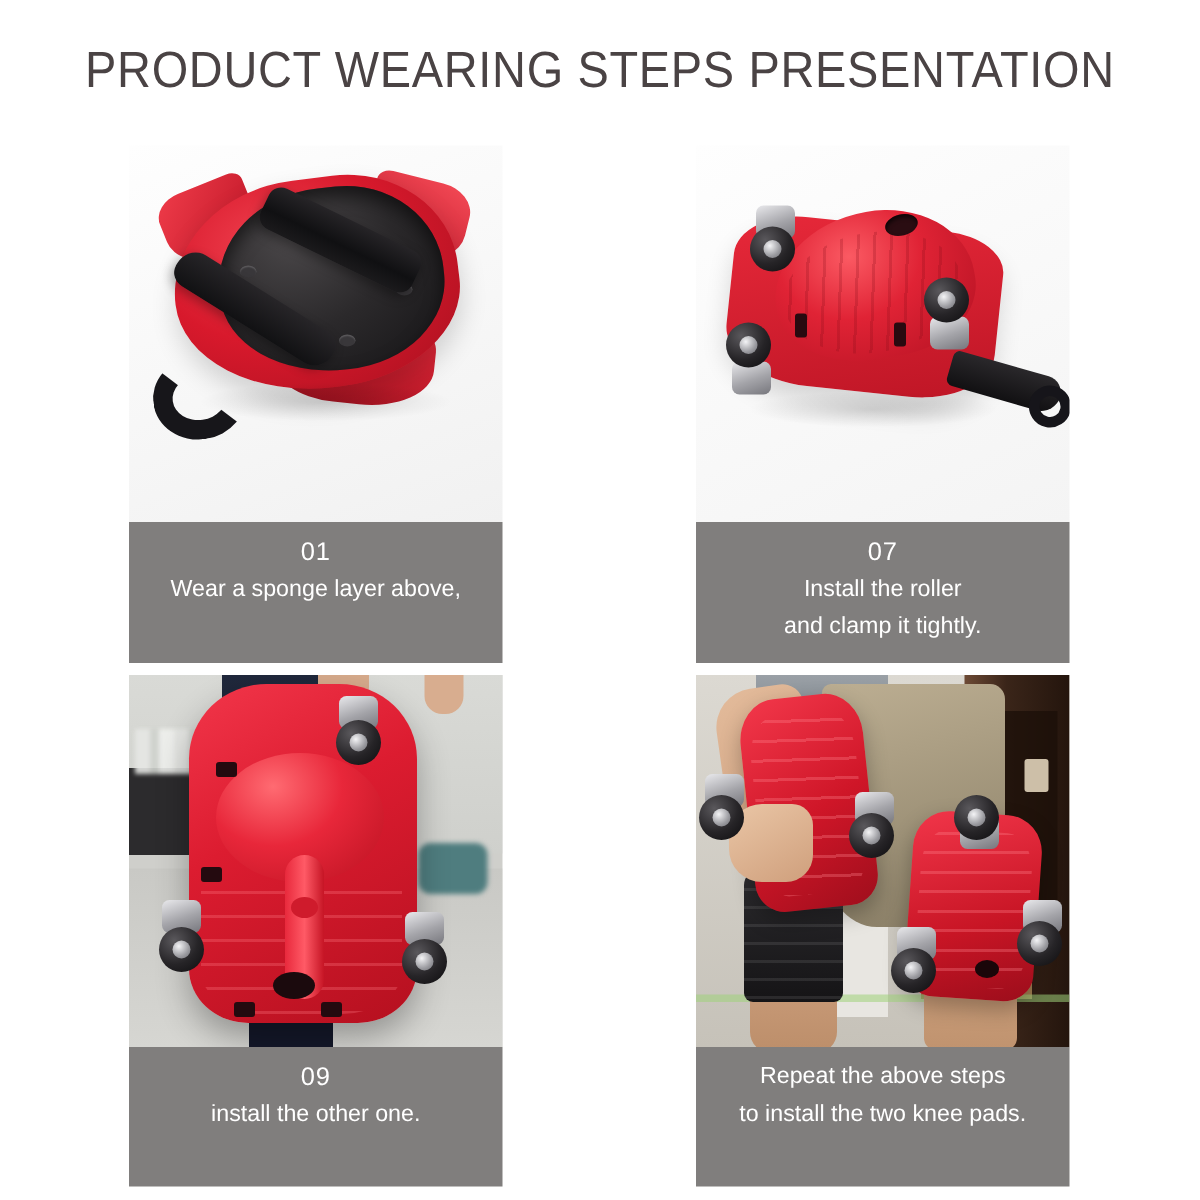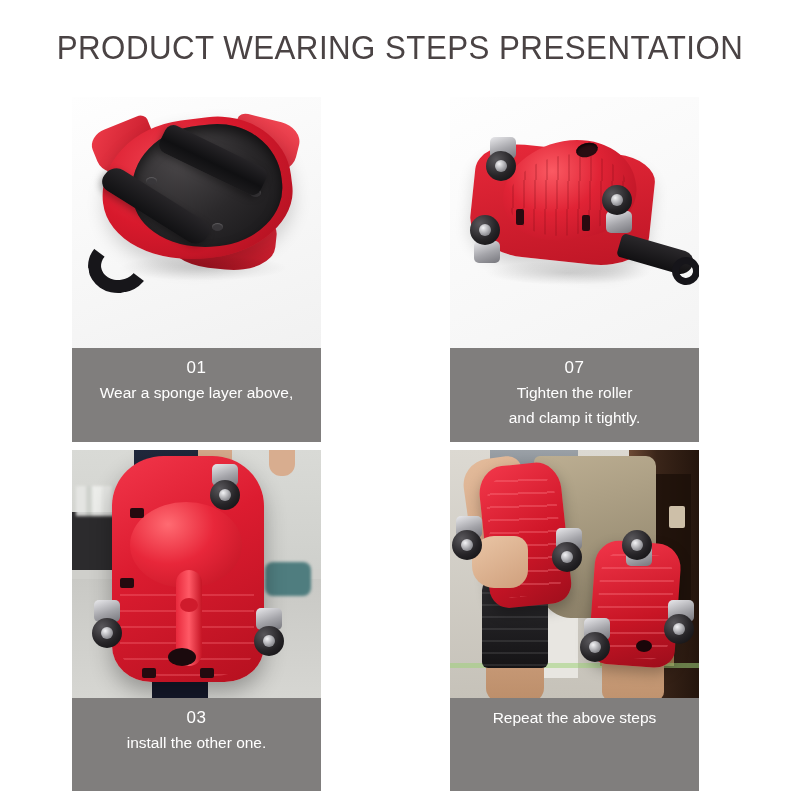--- a/index.html
+++ b/index.html
@@ -20,21 +20,21 @@
     letter-spacing:0.5px;
     color:#4a4344;
     font-weight:400;
     transform:scaleX(0.92);
     white-space:nowrap;
   }
 
   
   #steps-grid {
     position:absolute;
-    top:97px; left:72px;
+    top:97px; left:86px;
     width:628px; height:694px;
     display:grid;
     grid-template-columns:249px 249px;
     grid-template-rows:345px 341px;
     column-gap:129px;
     row-gap:8px;
   }
   .step-card { position:relative; width:249px; display:flex; flex-direction:column; }
   .photo { position:relative; width:249px; overflow:hidden; background:#fdfdfd; }
   .r1 .photo { height:251px; }
@@ -334,21 +334,21 @@
         <div class="tyre" style="left:0;top:0;"></div>
         <div class="hub" style="left:9px;top:9px;"></div>
       </div>
 
       <div class="strap-arm"></div>
       <div class="strap-loop"></div>
       <div class="shadow"></div>
     </div>
     <div class="caption">
       <div class="cap-num">07</div>
-      <div class="cap-line">Tighten the roller</div>
+      <div class="cap-line">Install the roller</div>
       <div class="cap-line">and clamp it tightly.</div>
     </div>
   </div>
 
   <div class="step-card r2">
     <div class="photo p3">
       <div class="bg-wall"></div>
       <div class="bg-floor"></div>
       <div class="bg-counter"></div>
       <div class="bg-shelf"></div>
@@ -380,21 +380,21 @@
         <div class="tyre" style="left:2px;top:18px;"></div>
         <div class="hub" style="left:11px;top:27px;"></div>
       </div>
       <div class="wheel" style="left:180px;top:158px;">
         <div class="fork" style="left:4px;top:0;"></div>
         <div class="tyre" style="left:2px;top:18px;"></div>
         <div class="hub" style="left:11px;top:27px;"></div>
       </div>
     </div>
     <div class="caption">
-      <div class="cap-num">03</div>
+      <div class="cap-num">09</div>
       <div class="cap-line">install the other one.</div>
     </div>
   </div>
 
   <div class="step-card r2">
     <div class="photo p4">
       <div class="bg-wall"></div>
       <div class="bg-door"></div>
       <div class="bg-door-panel"></div>
       <div class="bg-switch"></div>
@@ -440,16 +440,17 @@
         <div class="hub" style="left:9px;top:23px;"></div>
       </div>
       <div class="wheel" style="left:214px;top:150px;">
         <div class="fork" style="left:4px;top:0;"></div>
         <div class="tyre" style="left:0;top:14px;"></div>
         <div class="hub" style="left:9px;top:23px;"></div>
       </div>
     </div>
     <div class="caption">
       <div class="cap-line">Repeat the above steps</div>
+      <div class="cap-line">to install the two knee pads.</div>
     </div>
   </div>
 
 </div>
 
 </body></html>

